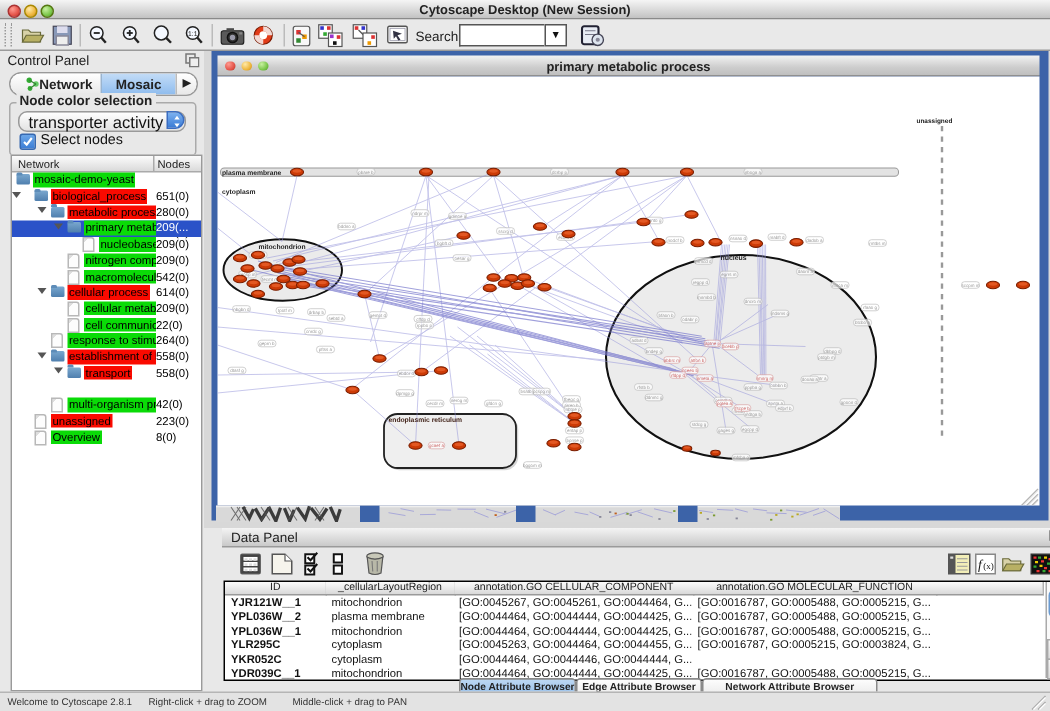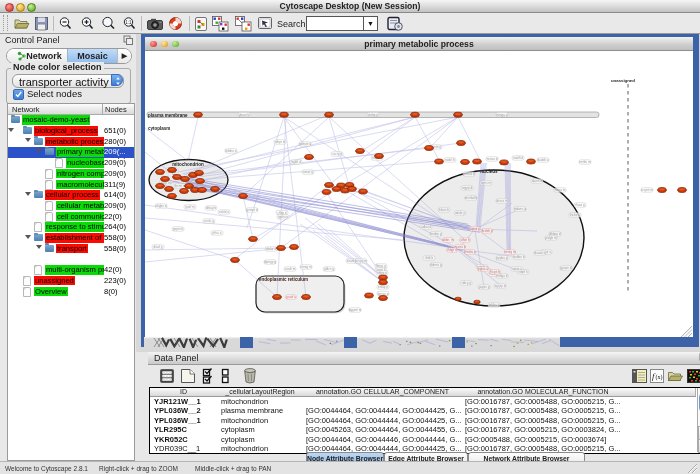--- a/index.html
+++ b/index.html
@@ -242,21 +242,21 @@
       <span class="tnum" style="color:#000;">209(0)</span>
     </div>
     <div class="trow" style="top:64.3px;background:transparent;">
       <div class="tfile" style="left:37px;"></div>
       <span class="tlbl" style="left:48px;max-width:46px;background:#0adb07;">nitrogen compo</span>
       <span class="tnum" style="color:#000;">209(0)</span>
     </div>
     <div class="trow" style="top:75.0px;background:transparent;">
       <div class="tfile" style="left:37px;"></div>
       <span class="tlbl" style="left:48px;max-width:46px;background:#0adb07;">macromolecule</span>
-      <span class="tnum" style="color:#000;">311(9)</span>
+      <span class="tnum" style="color:#000;">542(0)</span>
     </div>
     <div class="trow" style="top:85.7px;background:transparent;">
       <div class="tarrow" style="left:17px;"></div>
       <div class="tfolder" style="left:26px;"></div>
       <span class="tlbl" style="left:37px;max-width:57px;background:#fa0a00;">cellular process</span>
       <span class="tnum" style="color:#000;">614(0)</span>
     </div>
     <div class="trow" style="top:96.4px;background:transparent;">
       <div class="tfile" style="left:37px;"></div>
       <span class="tlbl" style="left:48px;max-width:46px;background:#0adb07;">cellular metabo</span>
@@ -1046,38 +1046,38 @@
 </svg>
 
   <div id="dptable">
       <div class="dhdr" style="left:0px;width:67px;">ID</div>
       <div class="dhdr" style="left:67px;width:86px;">_cellularLayoutRegion</div>
       <div class="dhdr" style="left:153px;width:159px;">annotation.GO CELLULAR_COMPONENT</div>
       <div class="dhdr" style="left:312px;width:162px;">annotation.GO MOLECULAR_FUNCTION</div>
       <div class="dhdr" style="left:474px;width:71px;"></div>
       <div class="drow" style="left:4px;top:9px;width:62px;font-weight:bold;">YJR121W__1</div>
       <div class="drow" style="left:71px;top:9px;width:80px;">mitochondrion</div>
+      <div class="drow" style="left:156px;top:9px;width:155px;">[GO:0045267, GO:0045261, GO:0044464, G...</div>
       <div class="drow" style="left:315px;top:9px;width:158px;">[GO:0016787, GO:0005488, GO:0005215, G...</div>
       <div class="drow" style="left:4px;top:18.4px;width:62px;font-weight:bold;">YPL036W__2</div>
       <div class="drow" style="left:71px;top:18.4px;width:80px;">plasma membrane</div>
       <div class="drow" style="left:156px;top:18.4px;width:155px;">[GO:0044464, GO:0044444, GO:0044425, G...</div>
       <div class="drow" style="left:315px;top:18.4px;width:158px;">[GO:0016787, GO:0005488, GO:0005215, G...</div>
       <div class="drow" style="left:4px;top:27.799999999999997px;width:62px;font-weight:bold;">YPL036W__1</div>
       <div class="drow" style="left:71px;top:27.799999999999997px;width:80px;">mitochondrion</div>
       <div class="drow" style="left:156px;top:27.799999999999997px;width:155px;">[GO:0044464, GO:0044444, GO:0044425, G...</div>
       <div class="drow" style="left:315px;top:27.799999999999997px;width:158px;">[GO:0016787, GO:0005488, GO:0005215, G...</div>
       <div class="drow" style="left:4px;top:37.199999999999996px;width:62px;font-weight:bold;">YLR295C</div>
       <div class="drow" style="left:71px;top:37.199999999999996px;width:80px;">cytoplasm</div>
       <div class="drow" style="left:156px;top:37.199999999999996px;width:155px;">[GO:0045263, GO:0044464, GO:0044455, G...</div>
       <div class="drow" style="left:315px;top:37.199999999999996px;width:158px;">[GO:0016787, GO:0005215, GO:0003824, G...</div>
       <div class="drow" style="left:4px;top:46.599999999999994px;width:62px;font-weight:bold;">YKR052C</div>
       <div class="drow" style="left:71px;top:46.599999999999994px;width:80px;">cytoplasm</div>
       <div class="drow" style="left:156px;top:46.599999999999994px;width:155px;">[GO:0044464, GO:0044446, GO:0044444, G...</div>
-      <div class="drow" style="left:315px;top:46.599999999999994px;width:158px;">[GO:0005488, GO:0005215, GO:0003674]</div>
-      <div class="drow" style="left:4px;top:55.99999999999999px;width:62px;font-weight:normal;">YDR039C__1</div>
+      <div class="drow" style="left:4px;top:55.99999999999999px;width:62px;font-weight:bold;">YDR039C__1</div>
       <div class="drow" style="left:71px;top:55.99999999999999px;width:80px;">mitochondrion</div>
       <div class="drow" style="left:156px;top:55.99999999999999px;width:155px;">[GO:0044464, GO:0044444, GO:0044425, G...</div>
       <div class="drow" style="left:315px;top:55.99999999999999px;width:158px;">[GO:0016787, GO:0005488, GO:0005215, G...</div>
       <div style="position:absolute;left:547px;top:0;width:11px;height:64px;background:#fafafa;border-left:1px solid #aaa;">
 <div style="position:absolute;left:1px;top:5px;width:8px;height:17px;border-radius:4px;background:linear-gradient(90deg,#9ec3ef,#4a8ade 50%,#9ec3ef);border:0.5px solid #6a9ad0;"></div>
 <div style="position:absolute;left:0;top:38px;width:10px;height:12px;background:linear-gradient(#f8f8f8,#ddd);border:0.5px solid #aaa;font-size:6px;text-align:center;line-height:12px;color:#333;">▲</div>
 <div style="position:absolute;left:0;top:51px;width:10px;height:12px;background:linear-gradient(#f8f8f8,#ddd);border:0.5px solid #aaa;font-size:6px;text-align:center;line-height:12px;color:#333;">▼</div>
 </div>
     </div>
 

